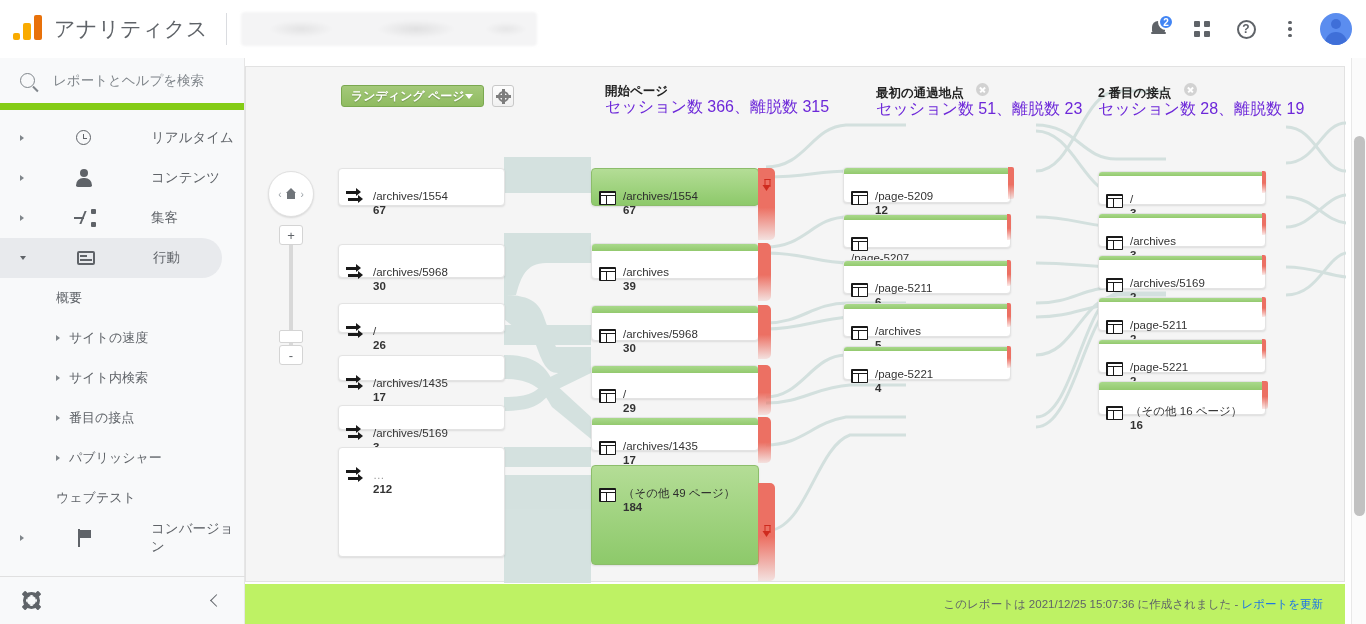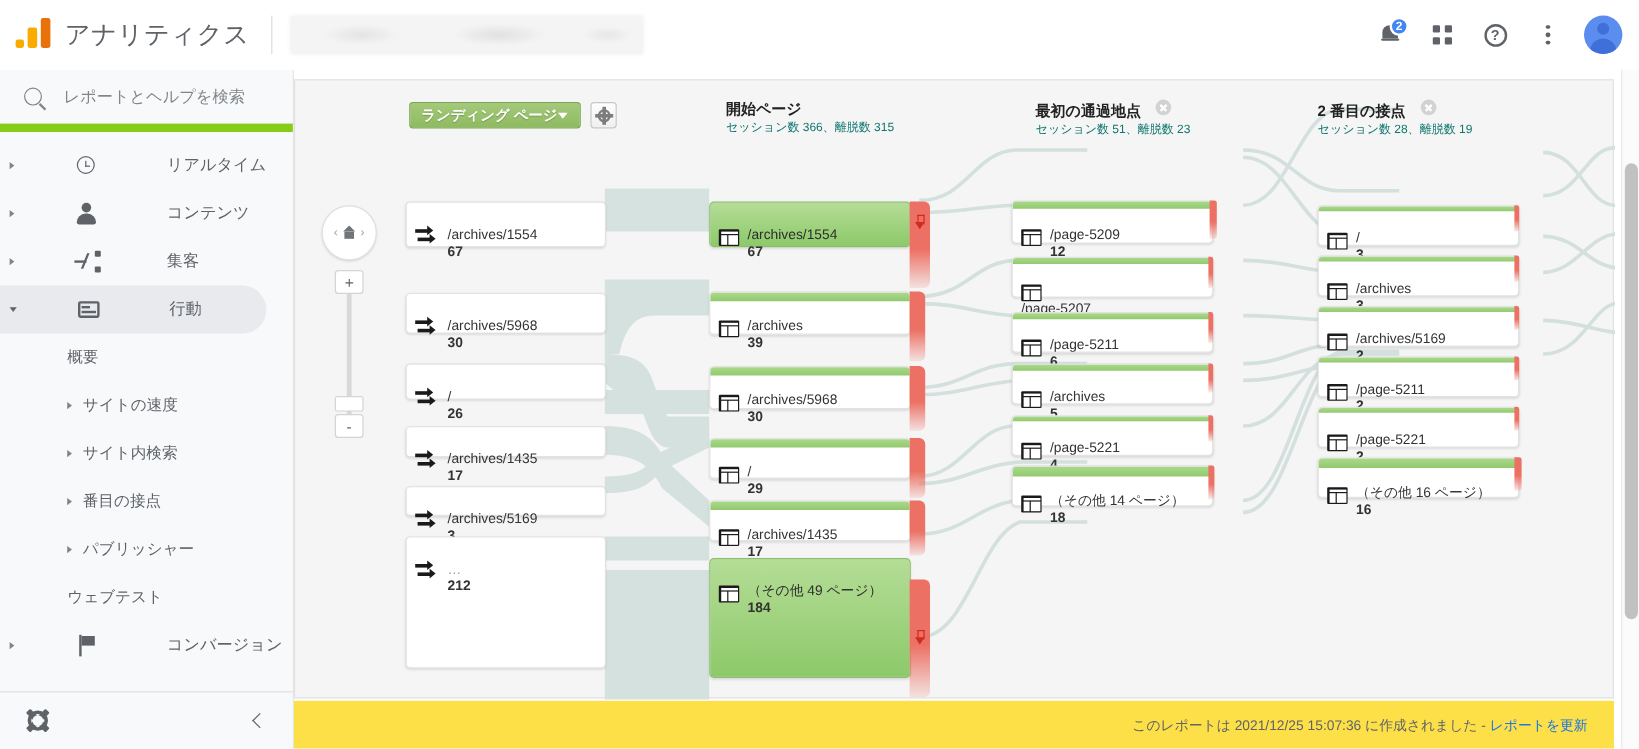--- a/index.html
+++ b/index.html
@@ -108,21 +108,21 @@
     font-size: 13.5px; color: #5f6368; width: 170px;
     font-family: "Liberation Sans", sans-serif;
   }
   .search-input::placeholder { color: #80868b; }
 
   .nav { padding-top: 8px; }
   .nav-item {
     display: flex; align-items: center; height: 40px;
     font-size: 13.5px; color: #5f6368; cursor: pointer; position: relative;
   }
-  .nav-item.top-level { padding-left: 8px; gap: 40px; }
+  .nav-item.top-level { padding-left: 20px; gap: 40px; }
   .nav-item.active-group {
     background: #e8eaed; border-radius: 0 20px 20px 0; margin-right: 22px;
   }
   .nav-item.sub { padding-left: 56px; font-size: 13px; }
   .nav-item.sub.selected {
     background: #e8f0fe; color: #1967d2; border-radius: 0 20px 20px 0; margin-right: 22px;
   }
   .nav-item.subsub { padding-left: 56px; font-size: 13px; }
   .arrow-r {
     width: 0; height: 0; flex: none;
@@ -229,21 +229,21 @@
   .seg-box.dashed { left: 336px; width: 320px; border: 1px dashed #c9c9c9; }
 
   .flow-canvas {
     position: absolute; top: 26px; left: 0; width: 1100px; height: 516px;
     background: #f5f5f5; border: 1px solid #e2e2e2;
   }
 
   
   .col-head { position: absolute; top: 16px; }
   .col-title { font-size: 12.5px; color: #222; font-weight: 700; line-height: 16px; }
-  .col-sub { font-size: 10px; color: #0f766e; line-height: 16px; }
+  .col-sub { font-size: 16px; color: #6d28d9; line-height: 16px; }
   .col-close {
     display: inline-block; width: 13px; height: 13px; border-radius: 50%;
     background: #d2d2d2; position: relative; margin-left: 9px; vertical-align: 1px;
   }
   .col-close::before, .col-close::after {
     content:""; position:absolute; top:5.5px; left:3px; width:7px; height:1.6px; background:#fff;
   }
   .col-close::before { transform: rotate(45deg); }
   .col-close::after  { transform: rotate(-45deg); }
 
@@ -383,21 +383,21 @@
     border-left: 4.5px solid transparent; border-right: 4.5px solid transparent;
     border-top: 6px solid #cf2b1f;
   }
 
   .flow-svg { position: absolute; top: 0; left: 0; width: 1100px; height: 516px; pointer-events: none; }
 
   
   .report-footer {
     position: absolute; bottom: 0; left: 0; width: 1100px; height: 40px;
     display: flex; align-items: center; justify-content: flex-end;
-    padding-right: 22px; font-size: 11.5px; color: #5f6368; background: #fde047;
+    padding-right: 22px; font-size: 11.5px; color: #5f6368; background: #bef264;
   }
   .refresh-link { color: #1a73e8; cursor: pointer; }
 
   
   .vscroll {
     position: absolute; top: 40px; right: 0; width: 15px; height: 584px;
     background: #fbfbfb; border-left: 1px solid #e8e8e8; z-index: 35;
   }
   .vscroll-thumb {
     position: absolute; top: 96px; left: 2px; width: 11px; height: 380px;
@@ -580,21 +580,21 @@
         <path d="M1040,160 C1066,160 1078,130 1100,128"></path>
         <path d="M1040,200 C1066,200 1080,208 1100,210"></path>
         <path d="M1040,228 C1072,228 1080,190 1100,186"></path>
       </g>
     </svg>
 
     <div class="col-head" style="left:345px;margin-left:14px;">
       <div class="col-title">開始ページ</div>
       <div class="col-sub">セッション数 366、離脱数 315</div>
     </div>
-    <div class="col-head" style="left:617px;">
+    <div class="col-head" style="left:630px;">
       <div class="col-title">
         <span>最初の通過地点</span>
         <span class="col-close"></span>
       </div>
       <div class="col-sub">セッション数 51、離脱数 23</div>
     </div>
     <div class="col-head" style="left:852px;">
       <div class="col-title">
         <span>2 番目の接点</span>
         <span class="col-close"></span>
@@ -892,35 +892,20 @@
             </span>
           <span>
             <div class="node-label">/page-5221</div>
             <div class="node-val">4</div>
           </span>
         </div>
       </div>
       <div class="exit-bar thin" style="left:164px; top:0; width:4px; height:22px;"></div>
     </div>
 
-    <div class="node" style="left:597px; top:321px; width:168px; height:34px;">
-      <div class="node-card">
-        <div class="node-top-green" style="height:8px;"></div>
-        <div class="node-inner" style="padding-top:9px;">
-          <span class="pg-icon">
-              <i></i>
-            </span>
-          <span>
-            <div class="node-label">（その他 14 ページ）</div>
-            <div class="node-val">18</div>
-          </span>
-        </div>
-      </div>
-      <div class="exit-bar thin" style="left:164px; top:0; width:5px; height:28px;"></div>
-    </div>
 
     <div class="node" style="left:852px; top:104px; width:168px; height:34px;">
       <div class="node-card">
         <div class="node-top-green" style="height:4px;"></div>
         <div class="node-inner" style="padding-top:7px;">
           <span class="pg-icon">
               <i></i>
             </span>
           <span>
             <div class="node-label">/</div>

